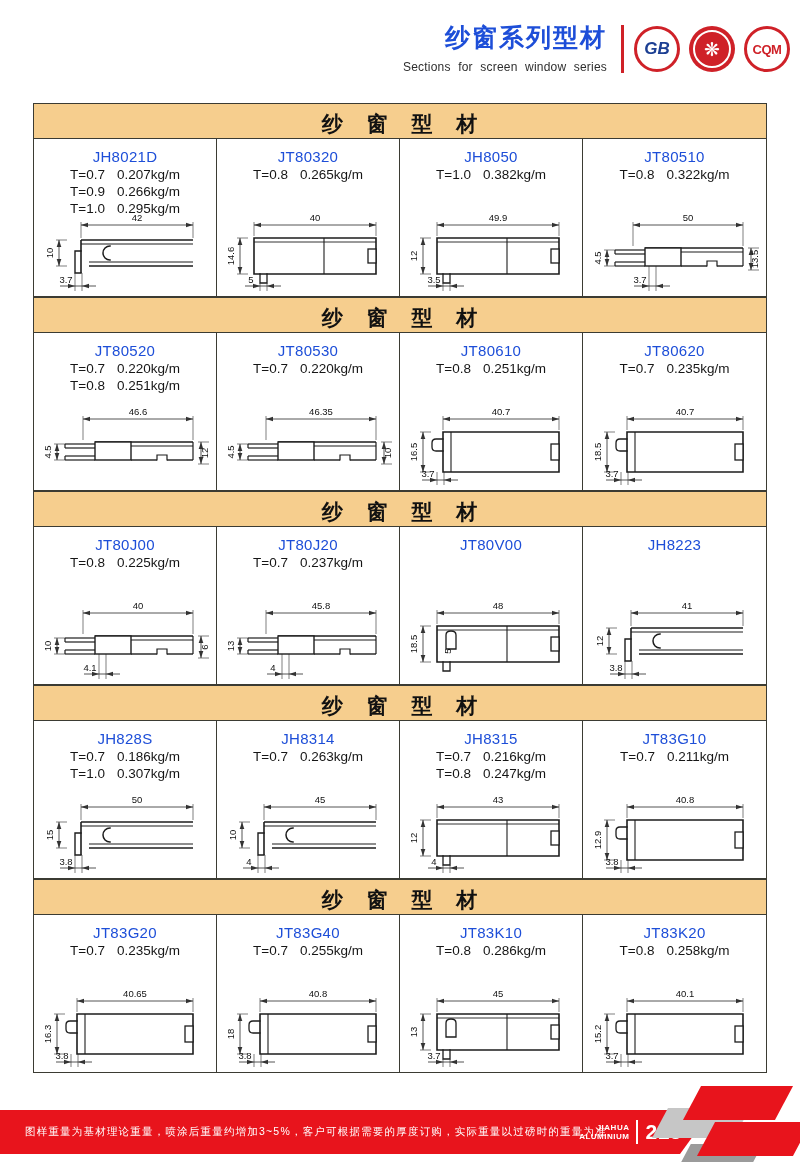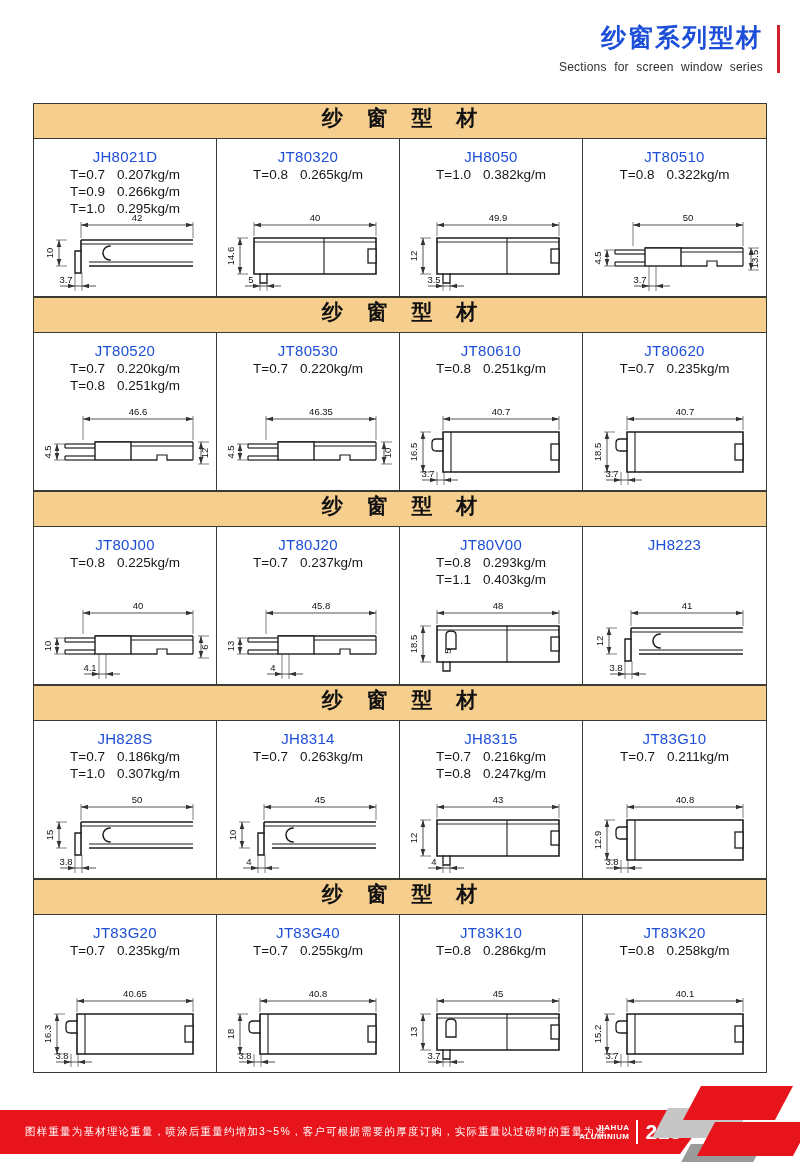--- a/index.html
+++ b/index.html
@@ -15,21 +15,21 @@
   .logos{display:flex;align-items:center;gap:9px;}
   .logo{width:46px;height:46px;border-radius:50%;display:flex;align-items:center;justify-content:center;box-sizing:border-box;}
   .logo-gb{border:3px solid #cf2128;color:#1c3f93;font-weight:bold;font-style:italic;font-size:17px;}
   .logo-star{background:#cf2128;}
   .logo-star .inner{width:34px;height:34px;border:2px solid #fff;border-radius:50%;display:flex;align-items:center;justify-content:center;color:#fff;font-size:19px;}
   .logo-cqm{border:3px solid #cf2128;color:#cf2128;font-weight:bold;font-size:13px;letter-spacing:-.5px;}
 
   
   .sections{position:absolute;top:103px;left:33px;width:734px;}
   .sec{margin-bottom:0;}
-  .sec-header{height:34px;background:#f6ce8e;border:1px solid #3b3b33;display:flex;align-items:flex-start;justify-content:center;}
+  .sec-header{height:34px;background:#f6ce8e;border:1px solid #3b3b33;display:flex;align-items:flex-end;justify-content:center;}
   .sec-header-text{font-size:21px;font-weight:bold;color:#111;word-spacing:16px;letter-spacing:1px;}
   .sec-body{display:grid;grid-template-columns:repeat(4,1fr);border:1px solid #3b3b33;border-top:none;height:157px;}
   .cell{border-right:1px solid #3b3b33;position:relative;text-align:center;padding-top:9px;box-sizing:border-box;}
   .cell:last-child{border-right:none;}
   .model{font-size:15px;color:#1d4ed8;letter-spacing:.3px;}
   .spec{font-size:13.5px;color:#161616;margin-top:2px;}
   .spec .t{margin-right:12px;}
   .drawing{position:absolute;bottom:1px;left:50%;transform:translateX(-50%);}
   .drawing text{font-family:"Liberation Sans",sans-serif;}
 
@@ -51,20 +51,31 @@
 </style>
 </head>
 <body>
 
 <div class="page-header">
   <div class="title-block">
     <div class="title-cn">纱窗系列型材</div>
     <div class="title-en">Sections for screen window series</div>
   </div>
   <div class="red-divider"></div>
+  <div class="logos">
+    <div class="logo logo-gb">
+      <span>GB</span>
+    </div>
+    <div class="logo logo-star">
+      <span class="inner">❋</span>
+    </div>
+    <div class="logo logo-cqm">
+      <span>CQM</span>
+    </div>
+  </div>
 </div>
 
 <div class="sections">
   <section class="sec">
     <div class="sec-header">
       <span class="sec-header-text">纱 窗 型 材</span>
     </div>
     <div class="sec-body">
   <div class="cell">
     <div class="model">JH8021D</div>
@@ -450,24 +461,20 @@
             <line x1="69" y1="61" x2="69" y2="86" stroke="#2a2a2a" stroke-width="0.6"></line>
             <line x1="47" y1="81" x2="83" y2="81" stroke="#2a2a2a" stroke-width="0.8"></line>
             <path d="M62,81 l7,-2.3 l0,4.6 z" fill="#333" transform="rotate(180 62 81)"></path>
             <path d="M69,81 l7,-2.3 l0,4.6 z" fill="#333" transform="rotate(0 69 81)"></path>
             <text x="53" y="78" font-size="9.5" fill="#111" text-anchor="middle">4</text>
           </svg>
   </div>
 
   <div class="cell">
     <div class="model">JT80V00</div>
-    <div class="specs">
-            <div class="spec"><span class="t">T=0.8</span><span class="w">0.293kg/m</span></div>
-            <div class="spec"><span class="t">T=1.1</span><span class="w">0.403kg/m</span></div>
-          </div>
     <svg class="drawing" width="176" height="90" viewBox="0 0 176 90">
             <path d="M34,33 H156 V69 H34 Z" stroke="#1d1d1d" stroke-width="1.6" fill="none" stroke-linecap="square"></path>
             <line x1="34" y1="37" x2="156" y2="37" stroke="#1d1d1d" stroke-width="0.9"></line>
             <line x1="104" y1="33" x2="104" y2="69" stroke="#1d1d1d" stroke-width="1.1"></line>
             <rect x="148" y="44" width="8" height="14" fill="#fff" stroke="#1d1d1d" stroke-width="1.3"></rect>
             <path d="M40,69 V78 H47 V69" stroke="#1d1d1d" stroke-width="1.3" fill="none" stroke-linecap="square"></path>
             <path d="M43,42 Q43,38 48,38 Q53,38 53,42 V56 H43 Z" stroke="#1d1d1d" stroke-width="1.3" fill="none" stroke-linecap="square"></path>
             <line x1="34" y1="20" x2="156" y2="20" stroke="#2a2a2a" stroke-width="0.8"></line>
             <path d="M34,20 l7,-2.3 l0,4.6 z" fill="#333" transform="rotate(0 34 20)"></path>
             <path d="M156,20 l7,-2.3 l0,4.6 z" fill="#333" transform="rotate(180 156 20)"></path>

